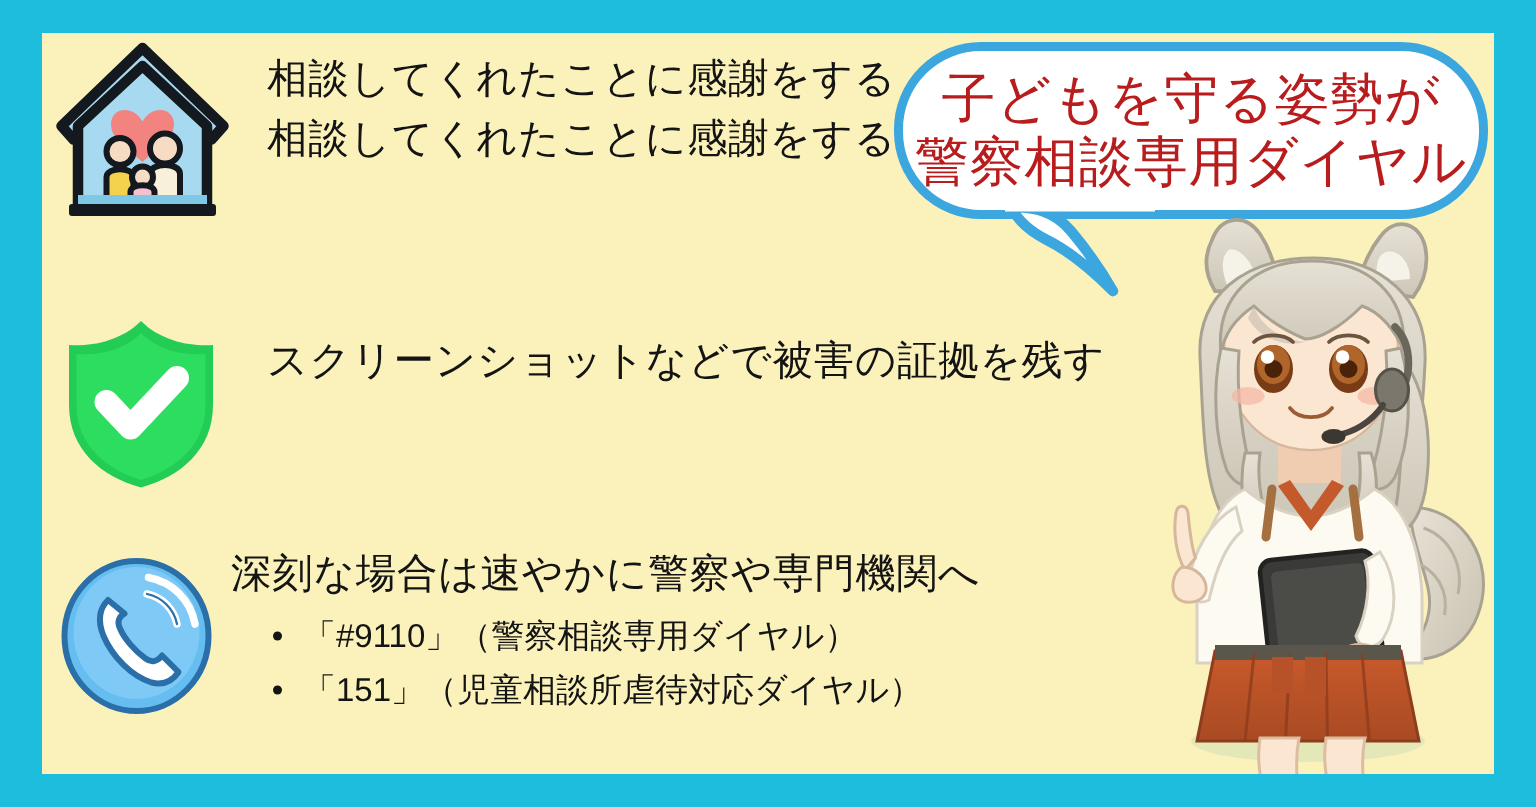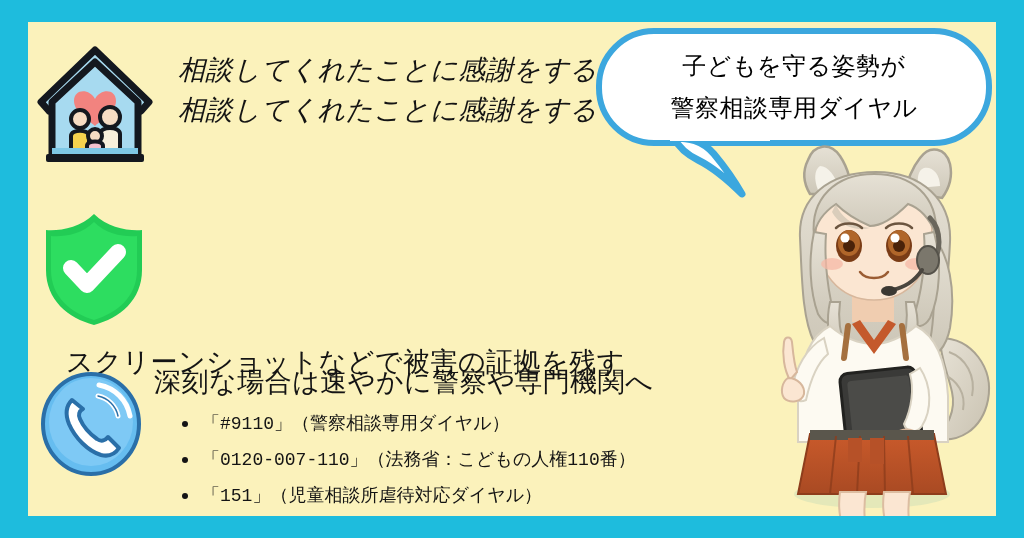--- a/index.html
+++ b/index.html
@@ -40,37 +40,36 @@
   }
   .row-text {
     font-size: 27px;
     line-height: 40px;
     color: #141414;
     letter-spacing: 0.5px;
     white-space: nowrap;
   }
   .row-text .line { display: block; }
 
-  #row-house { left: 8px;  top: 22px; font-style: italic; }
+  #row-house { left: 8px;  top: 4px; }
   #row-house .row-text { margin-left: 24px; margin-top: 6px; }
 
-  #row-shield { left: 10px; top: 188px; flex-direction: column; }
+  #row-shield { left: 10px; top: 188px; }
   #row-shield .row-text { margin-left: 28px; margin-top: 10px; }
 
   #row-phone  { left: 8px;  top: 340px; }
   #row-phone .row-text { margin-left: 8px; margin-top: 0px; }
 
   .bullet-list {
     list-style: none;
     margin: 4px 0 0 0;
     padding: 0 0 0 34px;
-    font-size: 18px;
+    font-size: 22px;
     line-height: 36px;
     color: #141414;
-    font-family: Liberation Mono, monospace;
   }
   .bullet-list li {
     position: relative;
     padding-left: 22px;
     white-space: nowrap;
   }
   .bullet-list li::before {
     content: "";
     position: absolute;
     left: 2px;
@@ -91,23 +90,23 @@
     background: #ffffff;
     border: 6px solid #3ca7de;
     border-radius: 58px;
     box-sizing: border-box;
     display: flex;
     flex-direction: column;
     align-items: center;
     justify-content: center;
   }
   #speech-bubble .bubble-line {
-    font-size: 24px;
+    font-size: 36px;
     line-height: 42px;
-    color: #000000;
+    color: #b91c1c;
     white-space: nowrap;
     letter-spacing: 0.5px;
   }
   #bubble-tail {
     position: absolute;
     left: 640px;
     top: 110px;
     width: 120px;
     height: 80px;
     pointer-events: none;
@@ -183,21 +182,20 @@
           <path d="M63 23 C79 26 91 38 94 54" fill="none" stroke="#ffffff" stroke-width="5" stroke-linecap="round"></path>
           <path d="M62 34 C72 36 80 44 82 54" fill="none" stroke="#2a6fa8" stroke-width="1.5" stroke-linecap="round"></path>
         </svg>
       </div>
       <div>
         <div class="row-text">
           <span class="line">深刻な場合は速やかに警察や専門機関へ</span>
         </div>
         <ul class="bullet-list">
           <li>「#9110」（警察相談専用ダイヤル）</li>
-          <li>「0120-007-110」（法務省：こどもの人権110番）</li>
           <li>「151」（児童相談所虐待対応ダイヤル）</li>
         </ul>
       </div>
     </div>
 
     <div id="speech-bubble">
       <span class="bubble-line">子どもを守る姿勢が</span>
       <span class="bubble-line">警察相談専用ダイヤル</span>
     </div>
     <svg id="bubble-tail" viewBox="0 0 120 80" xmlns="http://www.w3.org/2000/svg">

